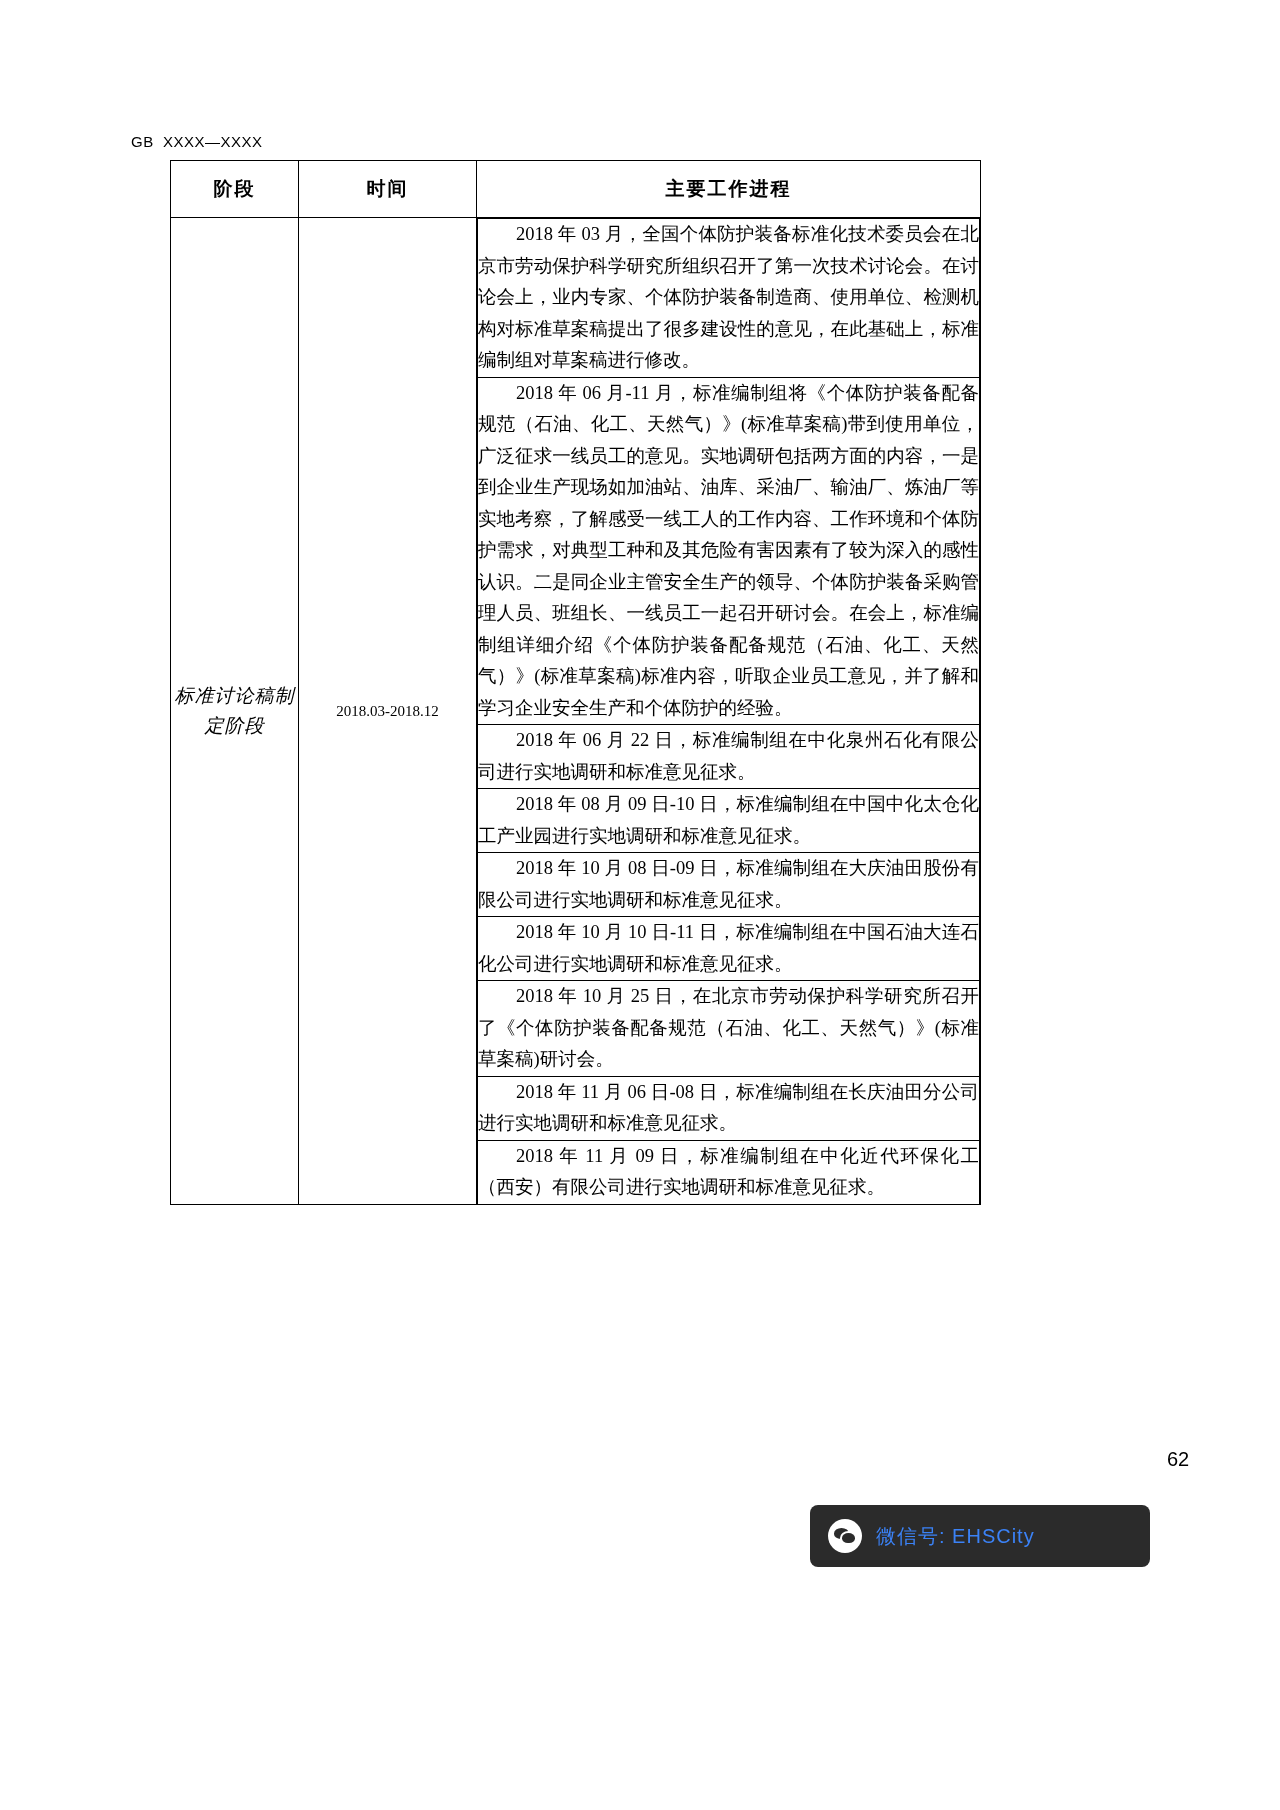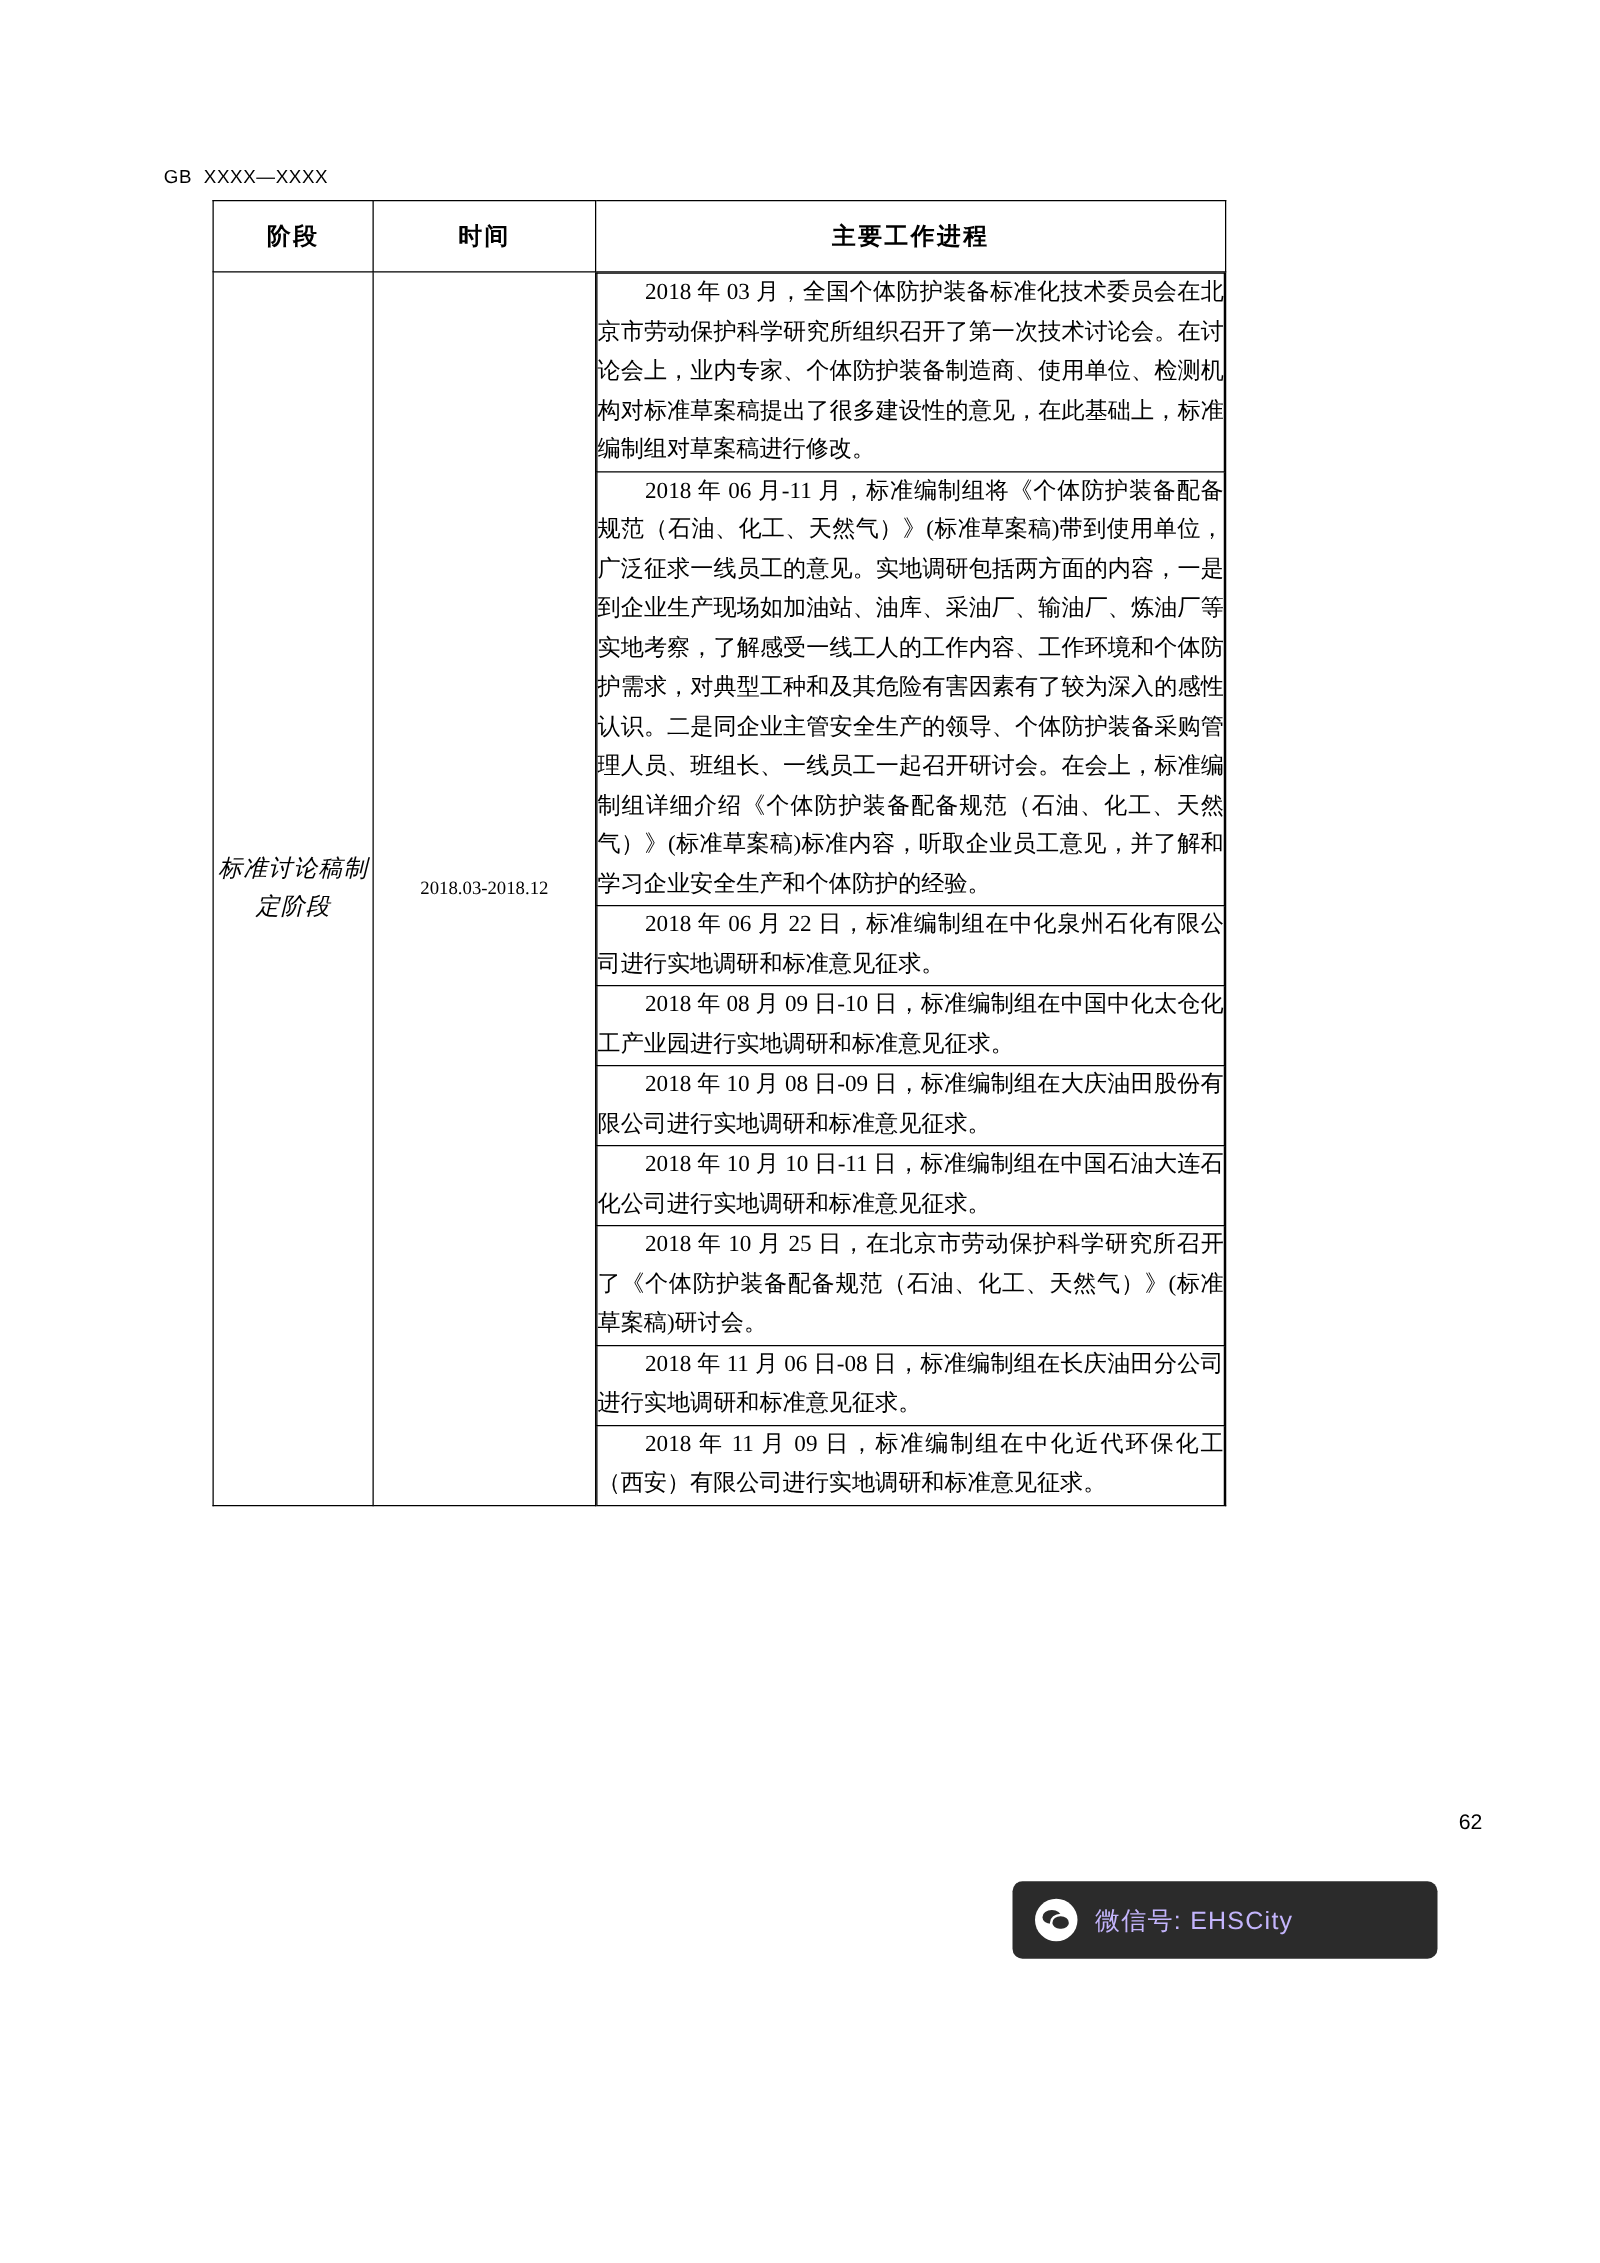--- a/index.html
+++ b/index.html
@@ -88,21 +88,21 @@
     border-bottom: 1px solid #000000;
   }
   .work-sub tr:last-child td {
     border-bottom: 0;
   }
   .page-number {
     position: absolute;
     left: 1167px;
     top: 1448px;
     font-family: "Liberation Sans", sans-serif;
-    font-size: 17px;
+    font-size: 20px;
   }
   .wechat-badge {
     position: absolute;
     left: 810px;
     top: 1505px;
     width: 340px;
     height: 62px;
     background: #2b2b2b;
     border-radius: 8px;
     display: flex;
@@ -130,21 +130,21 @@
   .wechat-badge .wx-icon:after {
     content: "";
     position: absolute;
     left: 14px; top: 14px;
     width: 13px; height: 10px;
     border-radius: 50% 50% 45% 45%;
     background: #2b2b2b;
     box-shadow: 0 0 0 2px #ffffff;
   }
   .wechat-badge .wx-text {
-    color: #c4b5fd;
+    color: #3b82f6;
     font-family: "Liberation Sans", sans-serif;
     font-size: 20px;
     letter-spacing: 1px;
     white-space: nowrap;
   }
 </style>
 </head>
 <body>
 
 <div class="page">

